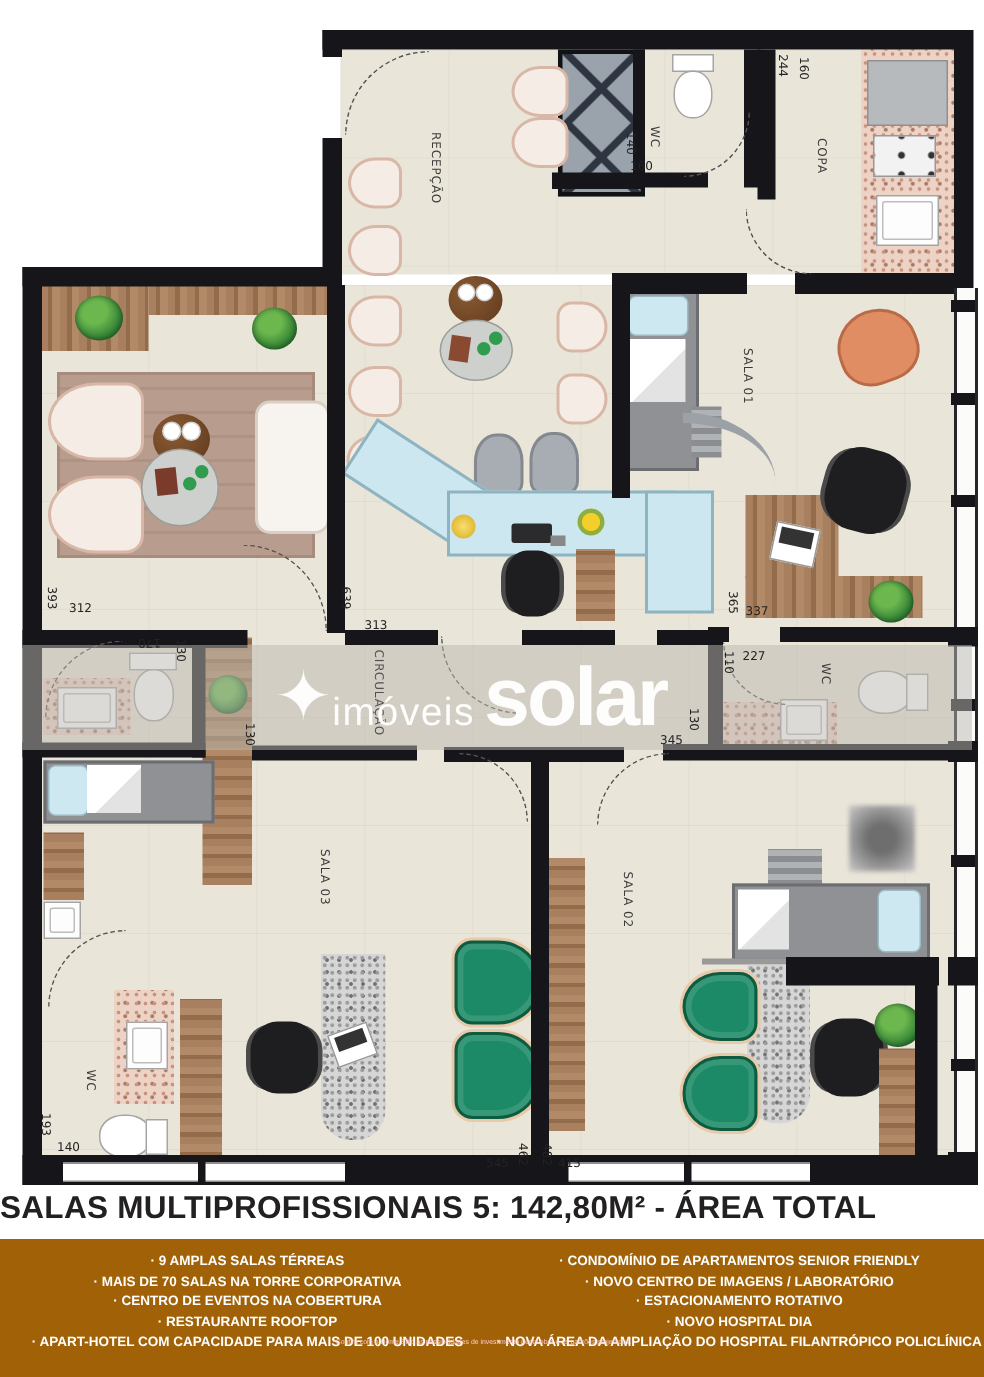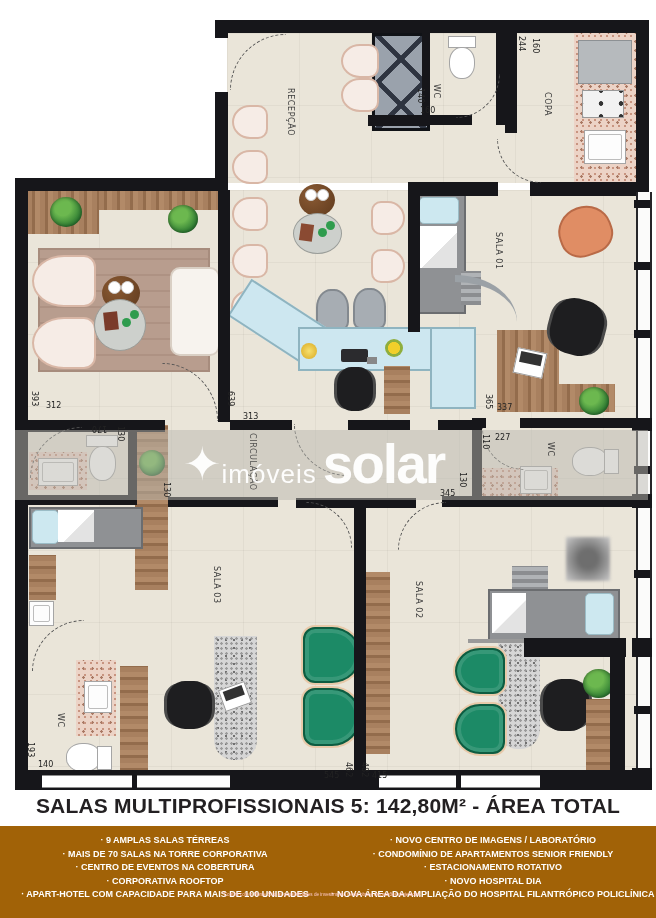--- a/index.html
+++ b/index.html
@@ -38,21 +38,21 @@
   .v{writing-mode:vertical-rl}
   .dot{background:#fff;border:1px solid #cfcfcf;border-radius:50%}
   .dotg{background:#2f9c4e;border-radius:50%}
   .dotY{background:radial-gradient(#f7e06e,#d9a81f);border-radius:50%}
   .flower{background:radial-gradient(circle,#f2cf2a 0 45%,#8fae3d 50% 100%);border-radius:50%}
   .laptop{background:#fff;border:1px solid #999;position:absolute}
   .laptop::after{content:"";position:absolute;left:12%;top:10%;width:76%;height:46%;background:#333}
   .monitor{background:#2b2b2e;border-radius:2px}
   .wmband{background:rgba(186,183,175,.5)}
   .wm{color:rgba(255,255,255,.95);font-family:"Liberation Sans",sans-serif;line-height:1}
-  .title{font-weight:700;font-size:21px;color:#232022;text-align:center;letter-spacing:.2px}
+  .title{font-weight:700;font-size:21px;color:#232022;text-align:left;letter-spacing:.2px}
   .banner{background:#a16207;display:flex}
   .bcol{display:flex;flex-direction:column;align-items:center;padding-top:8px}
   .feat{font-weight:700;font-size:9px;color:#fff;line-height:13.6px;text-align:center;white-space:nowrap}
   .foot{font-size:4.6px;color:#ffc9c9;white-space:nowrap}
 </style>
 </head>
 <body>
 
 <div class="page">
   <div class="f" style="left:0;top:0;width:656px;height:918px">
@@ -276,25 +276,25 @@
     </div>
   </div>
 
   <div class="f title" style="left:0;top:794px;width:656px;height:28px">SALAS MULTIPROFISSIONAIS 5: 142,80M² - ÁREA TOTAL</div>
 
   <div class="f banner" style="left:0;top:826px;width:656px;height:92px">
     <div class="bcol" style="flex:0 0 330px">
       <div class="feat">· 9 AMPLAS SALAS TÉRREAS</div>
       <div class="feat">· MAIS DE 70 SALAS NA TORRE CORPORATIVA</div>
       <div class="feat">· CENTRO DE EVENTOS NA COBERTURA</div>
-      <div class="feat">· CORPORATIVA ROOFTOP</div>
+      <div class="feat">· RESTAURANTE ROOFTOP</div>
       <div class="feat">· APART-HOTEL COM CAPACIDADE PARA MAIS DE 100 UNIDADES</div>
     </div>
     <div class="bcol" style="flex:1">
+      <div class="feat">· CONDOMÍNIO DE APARTAMENTOS SENIOR FRIENDLY</div>
       <div class="feat">· NOVO CENTRO DE IMAGENS / LABORATÓRIO</div>
-      <div class="feat">· CONDOMÍNIO DE APARTAMENTOS SENIOR FRIENDLY</div>
       <div class="feat">· ESTACIONAMENTO ROTATIVO</div>
       <div class="feat">· NOVO HOSPITAL DIA</div>
       <div class="feat">· NOVA ÁREA DA AMPLIAÇÃO DO HOSPITAL FILANTRÓPICO POLICLÍNICA</div>
     </div>
     <div class="f foot" style="left:222px;top:66px">*Confira com o Home Sítio as possibilidades de investimento nesta obra e os padrões projetados.</div>
   </div>
 </div>
 
 </body></html>

